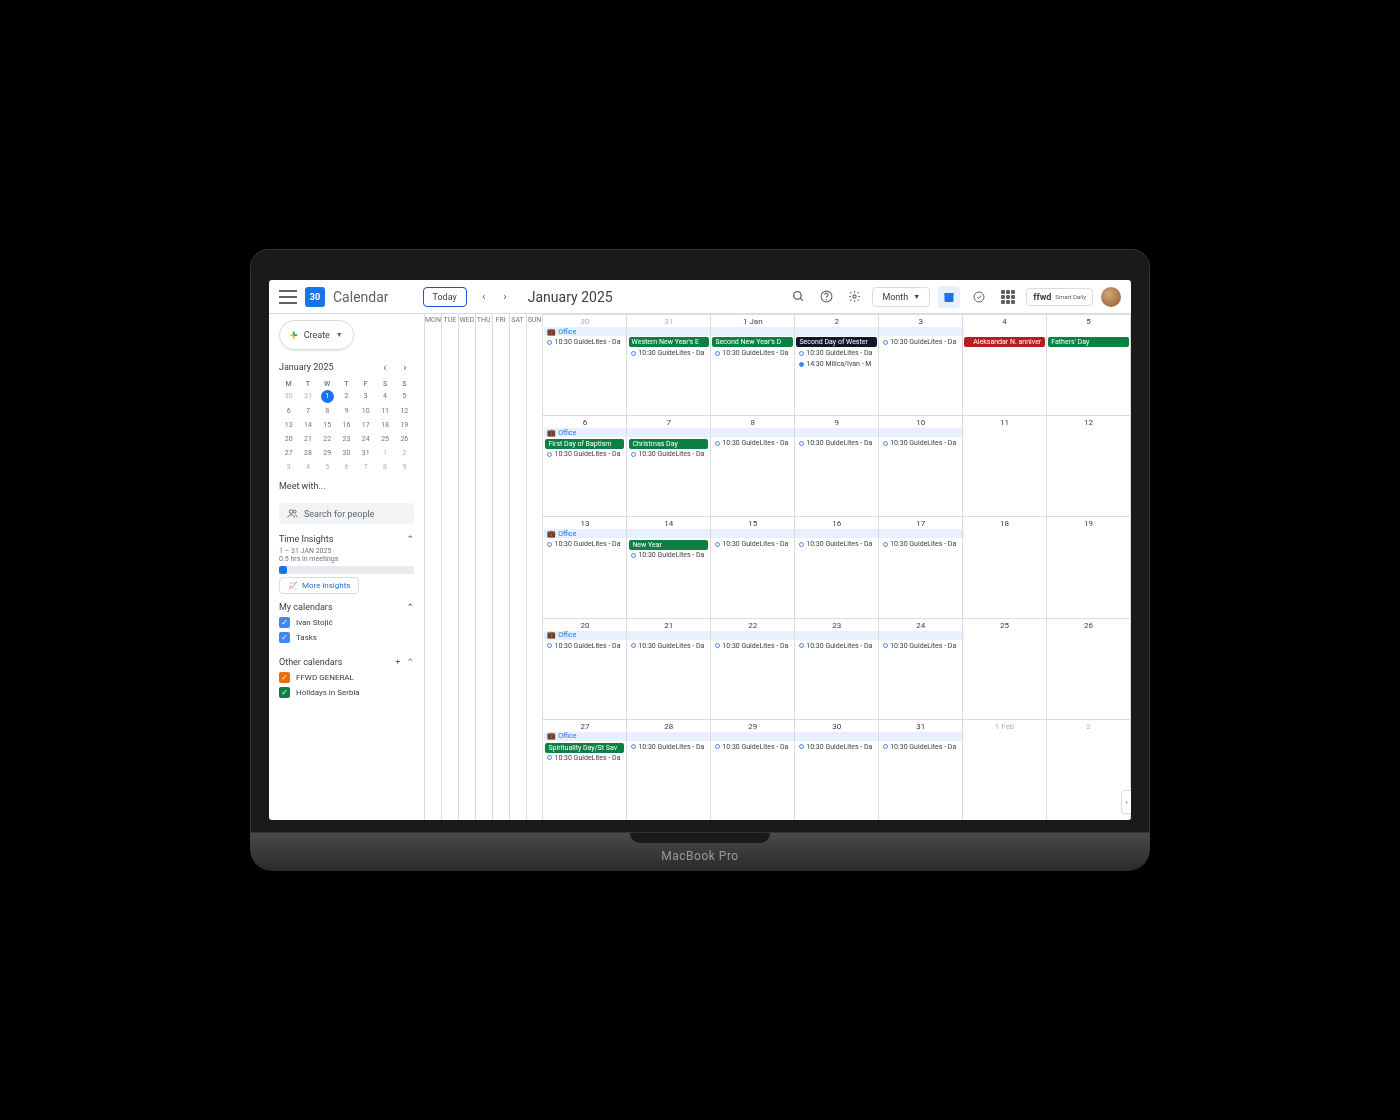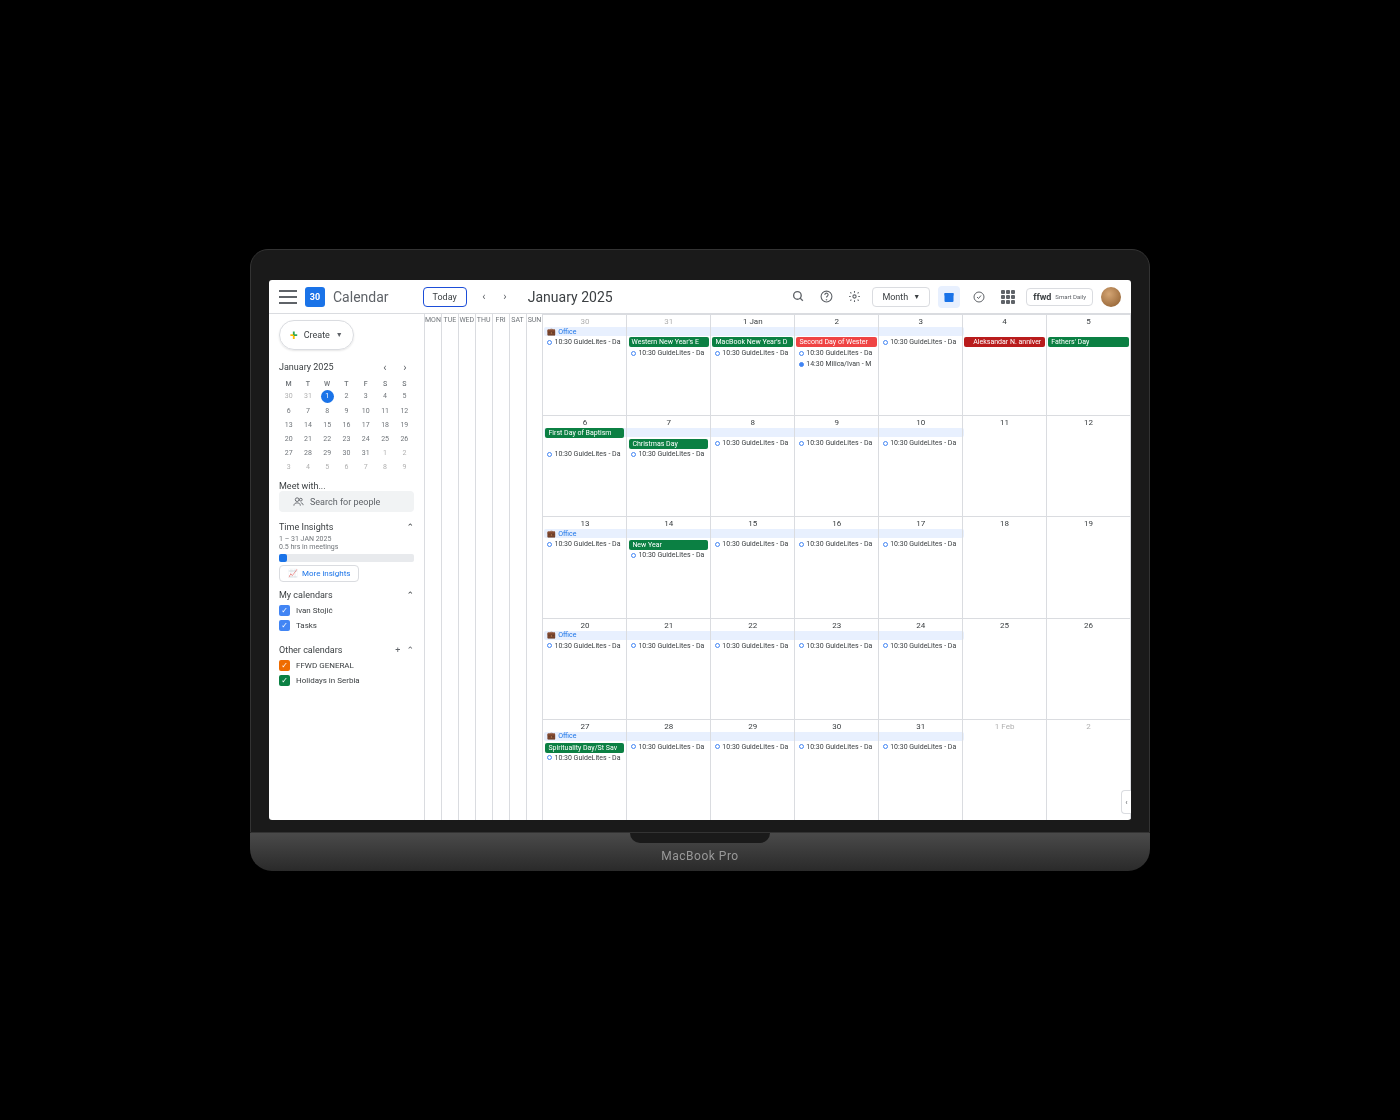--- a/index.html
+++ b/index.html
@@ -37,22 +37,22 @@
 .side { width: 155px; padding: 6px 10px 0; flex-shrink: 0; overflow: hidden; }
 .create { display: inline-flex; align-items: center; gap: 6px; border: 1px solid #dadce0; padding: 6px 10px; border-radius: 16px; cursor: pointer; box-shadow: 0 1px 2px rgba(0,0,0,0.1); margin-bottom: 8px; }
 .plus { font-size: 14px; font-weight: bold; background: linear-gradient(45deg,#ea4335 25%,#fbbc04 25% 50%,#34a853 50% 75%,#4285f4 75%); -webkit-background-clip: text; color: transparent; }
 .mc-hdr { display: flex; align-items: center; justify-content: space-between; font-size: 9px; color: #3c4043; margin-bottom: 4px; }
 .mc-nav { display: flex; gap: 2px; }
 .mc-grid { display: grid; grid-template-columns: repeat(7, 1fr); text-align: center; font-size: 7px; color: #70757a; gap: 2px 0; margin-bottom: 8px; }
 .mc-grid .dow { font-weight: 500; }
 .mc-grid .d { padding: 2px 0; }
 .mc-grid .muted { color: #b0b0b0; }
 .mc-grid .today { background: #1a73e8; color: #fff; border-radius: 50%; width: 13px; height: 13px; margin: 0 auto; line-height: 13px; }
-.sec-label { font-size: 9px; color: #3c4043; margin-bottom: 0; }
-.srch { display: flex; align-items: center; gap: 6px; background: #f1f3f4; padding: 5px 14px; border-radius: 4px; margin-bottom: 10px; color: #5f6368; }
+.sec-label { font-size: 9px; color: #3c4043; margin-bottom: 12px; }
+.srch { display: flex; align-items: center; gap: 6px; background: #f1f3f4; padding: 5px 8px; border-radius: 4px; margin-bottom: 10px; color: #5f6368; }
 .sec-hdr { display: flex; justify-content: space-between; align-items: center; font-size: 9px; margin-bottom: 3px; cursor: pointer; }
 .ti-sub { font-size: 7px; color: #70757a; }
 .ti-bar { height: 8px; background: #e8eaed; border-radius: 2px; margin: 3px 0; position: relative; }
 .ti-bar::before { content: ''; position: absolute; left: 0; width: 6%; height: 100%; background: #1a73e8; border-radius: 2px; }
 .more-ins { border: 1px solid #dadce0; padding: 3px 8px; border-radius: 4px; font-size: 8px; color: #1a73e8; display: inline-flex; gap: 4px; cursor: pointer; margin-bottom: 8px; }
 .cal-item { display: flex; align-items: center; gap: 6px; font-size: 8px; padding: 2px 0; }
 .cb { width: 11px; height: 11px; border-radius: 2px; display: flex; align-items: center; justify-content: center; color: #fff; font-size: 8px; }
 .sec-icons { display: flex; gap: 6px; color: #5f6368; }
 
 
@@ -281,22 +281,22 @@
               <div class="dowcell">WED</div>
               <div class="dowcell">THU</div>
               <div class="dowcell">FRI</div>
               <div class="dowcell">SAT</div>
               <div class="dowcell">SUN</div>
             </div>
           <div class="weeks" id="weeks">
               <div class="week">
                 <div class="office-chip" style="width: 71.4286%;"><span>💼</span>Office</div>
                 <div class="chip-span" style="left: 14.4857%; width: 13.6857%; top: 22px; background: rgb(11, 128, 67);">Western New Year's E</div>
-                <div class="chip-span" style="left: 28.7714%; width: 13.6857%; top: 22px; background: rgb(11, 128, 67);">MacBook New Year's D</div>
-                <div class="chip-span" style="left: 43.0571%; width: 13.6857%; top: 22px; background: #ef4444;">Second Day of Wester</div>
+                <div class="chip-span" style="left: 28.7714%; width: 13.6857%; top: 22px; background: rgb(11, 128, 67);">Second New Year's D</div>
+                <div class="chip-span" style="left: 43.0571%; width: 13.6857%; top: 22px; background: #0f172a;">Second Day of Wester</div>
                 <div class="chip-span" style="left: 71.6286%; width: 13.6857%; top: 22px; background: #b91c1c; padding-left: 9px;">Aleksandar N. anniver</div>
                 <div class="chip-span" style="left: 85.9143%; width: 13.6857%; top: 22px; background: rgb(11, 128, 67);">Fathers' Day</div>
                 <div class="daycell">
                   <div class="daynum muted">30</div>
                   <div class="ev" style="position: absolute; top: 22px; left: 2px; right: 2px;">
                     <span class="dot open" style="border-color: rgb(66, 133, 244);"></span>
                     <span>10:30 GuideLites - Da</span>
                   </div>
                 </div>
                 <div class="daycell">
@@ -335,21 +335,21 @@
                   <div class="daynum">4</div>
                 </div>
                 <div class="daycell">
                   <div class="daynum">5</div>
                 </div>
               </div>
               <div class="week">
                 <div class="office-chip" style="width: 71.4286%;"><span>💼</span>Office</div>
                 <div class="daycell">
                   <div class="daynum">6</div>
-                  <div class="chip" style="background: rgb(11, 128, 67); ">First Day of Baptism</div>
+                  <div class="chip" style="background: rgb(11, 128, 67); margin-top: 11px;">First Day of Baptism</div>
                   <div class="ev" style="position: absolute; top: 33px; left: 2px; right: 2px;">
                     <span class="dot open" style="border-color: rgb(66, 133, 244);"></span>
                     <span>10:30 GuideLites - Da</span>
                   </div>
                 </div>
                 <div class="daycell">
                   <div class="daynum">7</div>
                   <div class="chip" style="background: rgb(11, 128, 67); margin-top: 11px;">Christmas Day</div>
                   <div class="ev" style="position: absolute; top: 33px; left: 2px; right: 2px;">
                     <span class="dot open" style="border-color: rgb(66, 133, 244);"></span>

